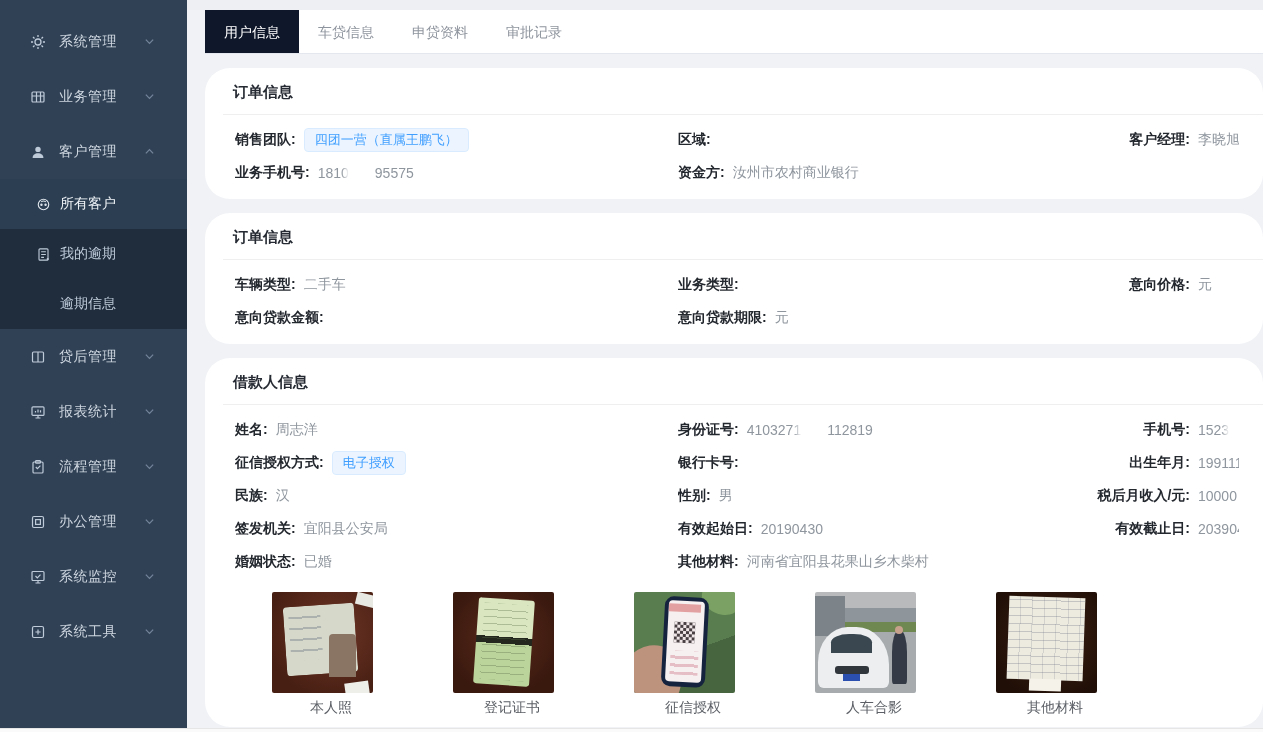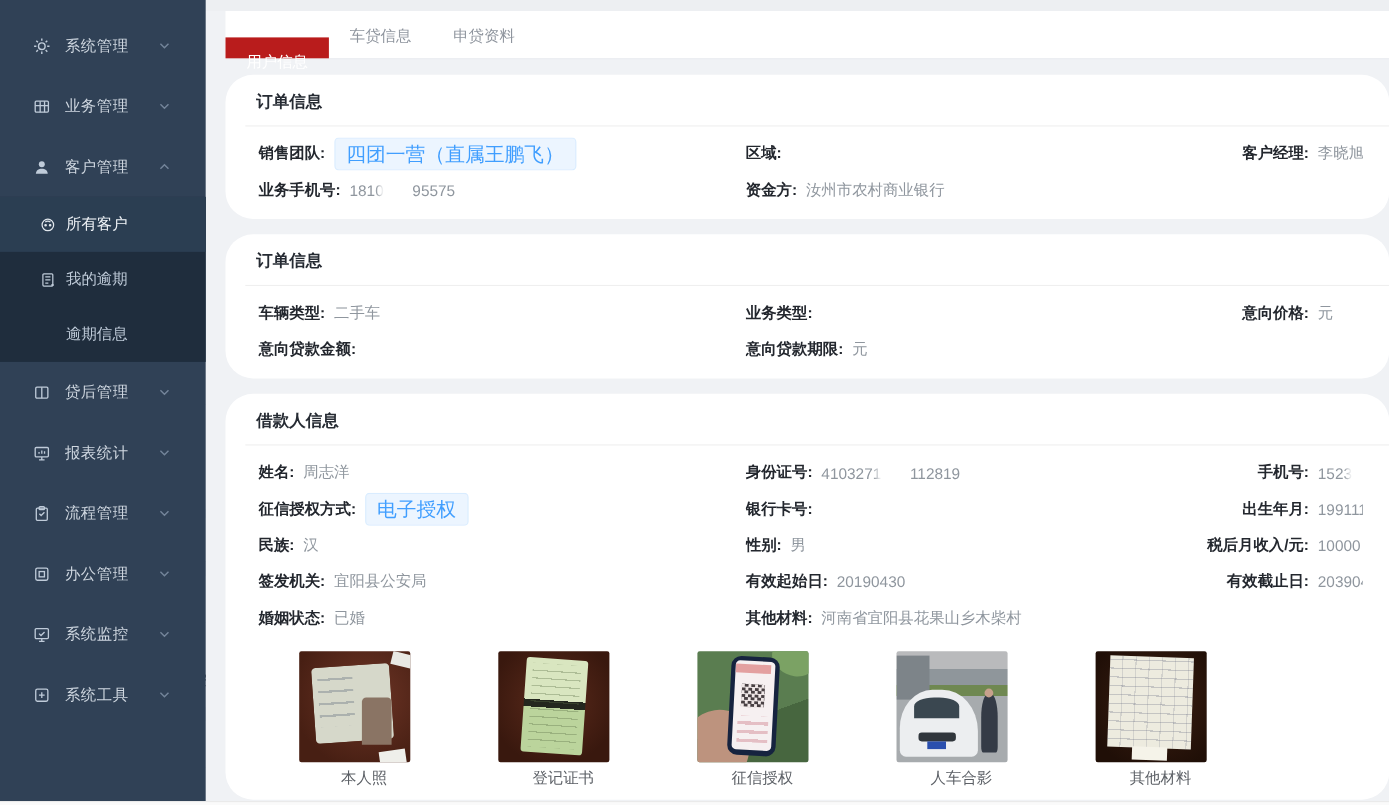--- a/index.html
+++ b/index.html
@@ -17,33 +17,33 @@
   .sub-item .s-icon { width:15px; height:15px; margin-right:9px; flex:0 0 15px; }
   .sub-item.active { background:#2b3e52; color:#f0f4f8; }
   .sub-item.noicon { padding-left:60px; }
   svg { display:block; }
 
   
   .main { position:fixed; left:187px; top:0; right:0; bottom:0; background:#f0f2f5; }
   .topstrip { height:10px; background:#edeff2; }
   .tabbar { margin-left:18px; height:44px; background:#fff; border-bottom:1px solid #e4e7ed; display:flex; align-items:stretch; }
   .tab { line-height:44px; padding:0 19px; color:#8f959e; cursor:pointer; }
-  .tab.active { background:#b91c1c; color:#fff;margin-top:24px; }
+  .tab.active { background:#0f172a; color:#fff; }
 
   .card { margin:14px 0 0 18px; background:#fff;border-radius:25px; }
   .sec-head { font-weight:bold; color:#262b33; font-size:15px; padding:15px 28px 12px; }
   .sec-div { border-bottom:1px solid #efefef; margin-left:18px; }
   .sec-body { padding:8px 24px 10px 30px; }
   .row { display:grid; grid-template-columns: 443px 400px 1fr; align-items:center; height:33px; }
   .cell { display:flex; align-items:center; overflow:hidden; white-space:nowrap; }
   .cell.r { justify-content:flex-start; }
   .cell.r .lbl { min-width:112px; text-align:right; }
   .lbl { font-weight:bold; color:#23272e; margin-right:8px; }
   .val { color:#8f969e; }
-  .tag { color:#409eff; background:#ecf5ff; border:1px solid #d9ecff; border-radius:4px; padding:2px 10px; font-size:18px; cursor:pointer; }
+  .tag { color:#409eff; background:#ecf5ff; border:1px solid #d9ecff; border-radius:4px; padding:2px 10px; font-size:13px; cursor:pointer; }
   .redact { display:inline-block; width:26px; height:14px; background:#fff; border-radius:3px;
             box-shadow:0 0 5px 4px rgba(255,255,255,.95); vertical-align:-2px; }
 
   
   .photos { display:flex; gap:63px; padding:14px 0 0 37px; }
   .photo-wrap { width:118px; }
   .thumb { position:relative; width:101px; height:101px; overflow:hidden; border-radius:2px; cursor:pointer; }
   .thumb div { position:absolute; }
   .caption { text-align:center; color:#5c6066; margin-top:6px; }
 
@@ -261,20 +261,21 @@
   </div>
 </nav>
 
 <div class="main">
   <div class="topstrip"></div>
 
   <div class="tabbar">
     <div class="tab active">用户信息</div>
     <div class="tab">车贷信息</div>
     <div class="tab">申贷资料</div>
+    <div class="tab">审批记录</div>
   </div>
 
   <section class="card">
     <div class="sec-head">订单信息</div>
     <div class="sec-div"></div>
     <div class="sec-body">
       <div class="row">
         <div class="cell">
           <span class="lbl">销售团队:</span>
           <span class="tag">四团一营（直属王鹏飞）</span>

